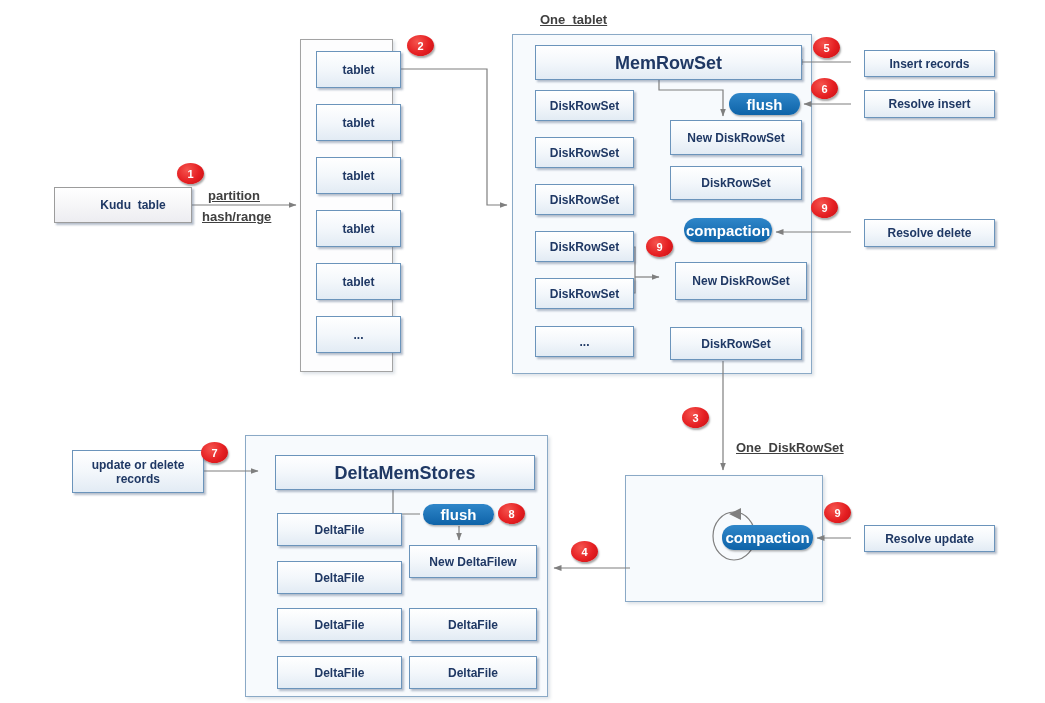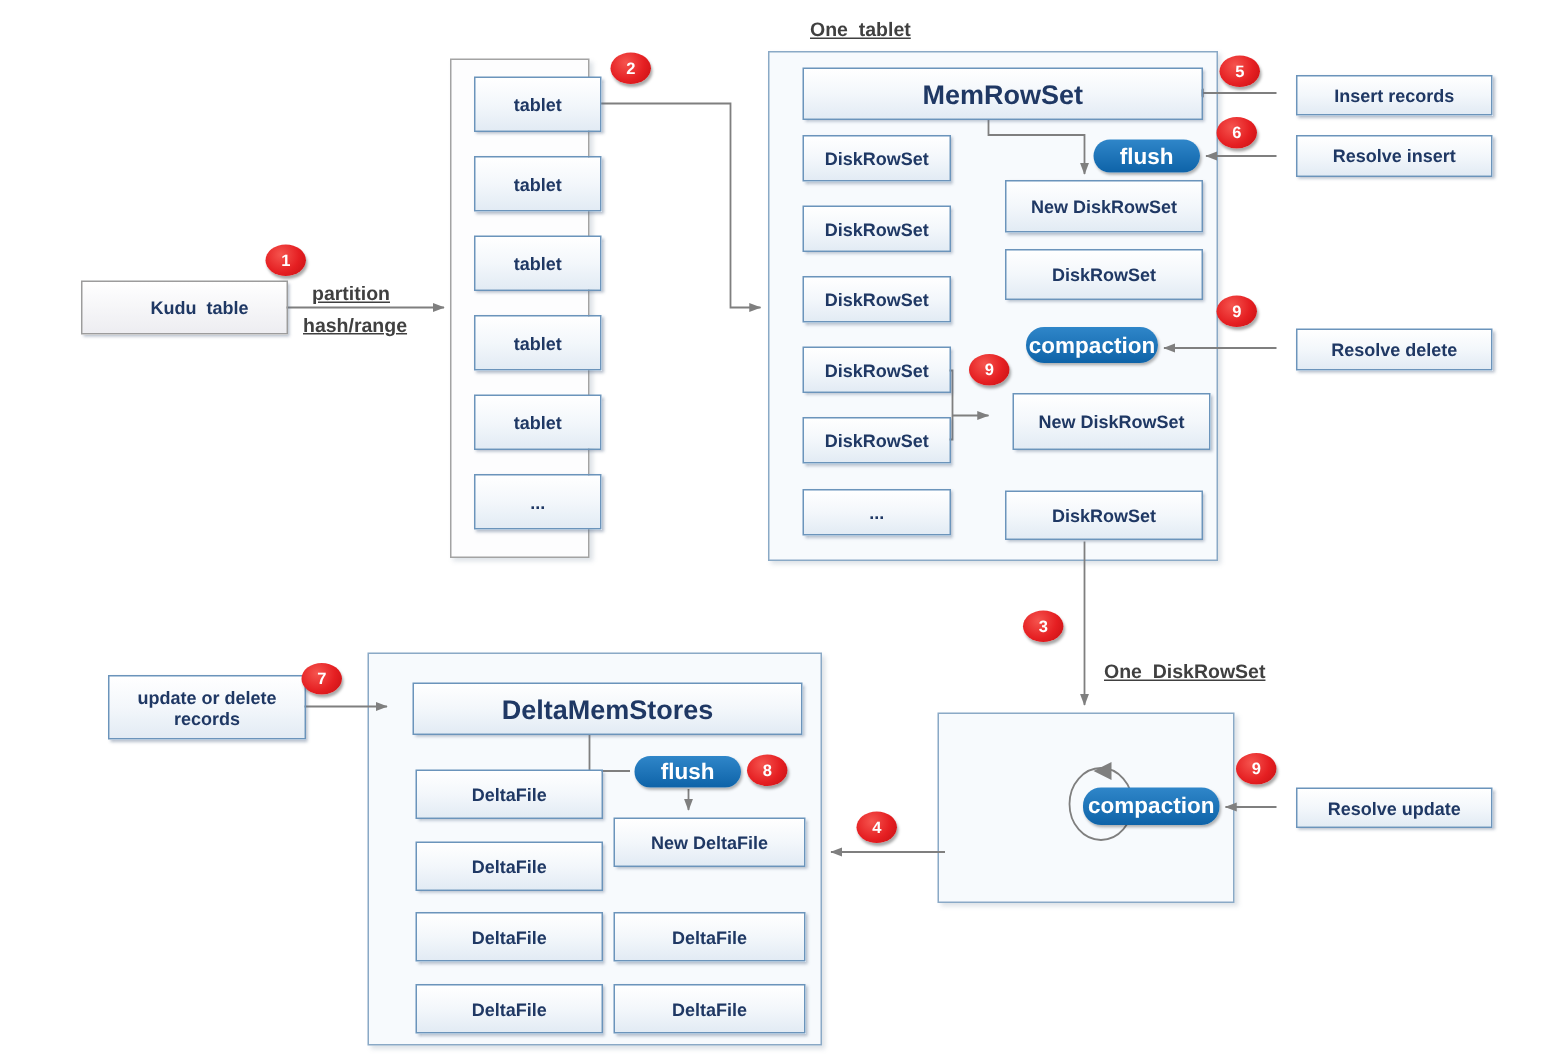--- a/index.html
+++ b/index.html
@@ -106,21 +106,21 @@
 
 
   <div class="box" style="left:60px;top:450px;width:132px;height:43px;">update or delete
 records</div>
 
   <div class="box big" style="left:263px;top:455px;width:260px;height:35px;">DeltaMemStores</div>
   <div class="box" style="left:265px;top:513px;width:125px;height:33px;">DeltaFile</div>
   <div class="box" style="left:265px;top:561px;width:125px;height:33px;">DeltaFile</div>
   <div class="box" style="left:265px;top:608px;width:125px;height:33px;">DeltaFile</div>
   <div class="box" style="left:265px;top:656px;width:125px;height:33px;">DeltaFile</div>
-  <div class="box" style="left:397px;top:545px;width:128px;height:33px;">New DeltaFile</div>
+  <div class="box" style="left:397px;top:545px;width:128px;height:33px;">New DeltaFilew</div>
   <div class="box" style="left:397px;top:608px;width:128px;height:33px;">DeltaFile</div>
   <div class="box" style="left:397px;top:656px;width:128px;height:33px;">DeltaFile</div>
 
   <div class="pill" style="left:729px;top:93px;width:71px;height:22px;">flush</div>
   <div class="pill" style="left:684px;top:218px;width:88px;height:24px;">compaction</div>
   <div class="pill" style="left:423px;top:504px;width:71px;height:21px;">flush</div>
   <div class="pill" style="left:722px;top:525px;width:91px;height:25px;">compaction</div>
 
   <div class="badge" style="left:177px;top:163px;">1</div>
   <div class="badge" style="left:407px;top:35px;">2</div>

